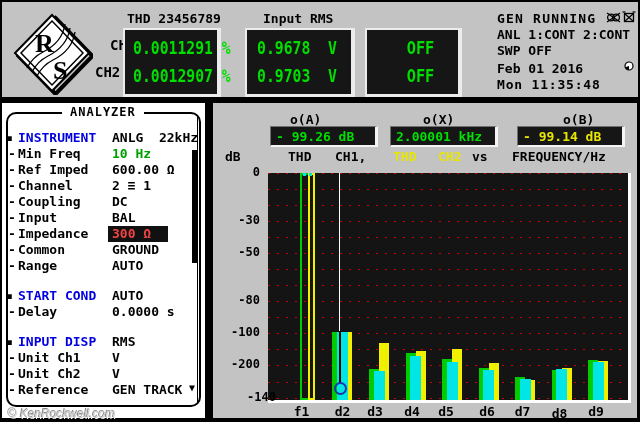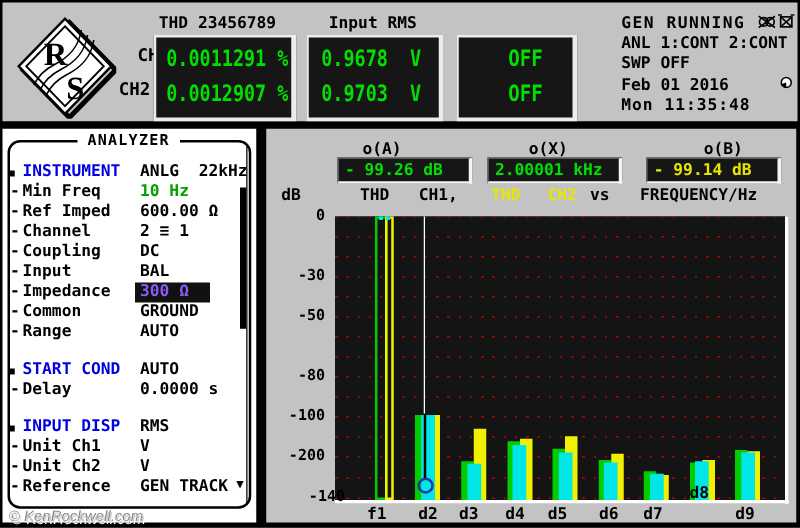--- a/index.html
+++ b/index.html
@@ -35,21 +35,21 @@
   .panel-border{left:6px;top:112px;width:195px;height:295px;border:2px solid #000;border-radius:10px;box-sizing:border-box;}
   .menu-title{left:62px;top:105px;background:#fff;padding:0 8px;font-size:12px;letter-spacing:1px;}
   .mrow{position:absolute;left:6px;width:192px;height:16px;}
   .mrow span{position:absolute;font-size:13px;line-height:16px;font-weight:bold;white-space:pre;}
   .mbullet{left:2px;}
   .mbullet.sq{left:1px;font-size:8px !important;top:1px;}
   .mlabel{left:12px;color:#000;}
   .mlabel.blue{color:#0000e0;}
   .mval{left:106px;color:#000;}
   .mval.green{color:#00a000;}
-  .mval.sel{background:#111;color:#8b5cf6;padding:0 4px;margin-left:-4px;min-width:52px;}
+  .mval.sel{background:#111;color:#ef4444;padding:0 4px;margin-left:-4px;min-width:52px;}
 
   .ylab{position:absolute;font-size:12px;line-height:14px;font-weight:bold;color:#000;}
   .xlab{position:absolute;font-size:13px;line-height:15px;font-weight:bold;color:#000;transform:translateX(-50%);}
 
   .watermark{left:8px;top:407px;font-family:"Liberation Sans",sans-serif;font-weight:normal;font-style:italic;
              font-size:12px;color:#c9c9c9;text-shadow:-1px -1px 0 #8a8a8a,1px 1px 0 #ffffff;z-index:5;}
 </style>
 </head>
 <body>
 
@@ -65,21 +65,21 @@
       <path d="M57,15 C55,29 47,37 35,43 C25,48 21,55 19,59" fill="none" stroke="#000" stroke-width="1.3"></path>
       <path d="M62,19 C60,33 52,41 40,47 C30,52 26,59 24,63" fill="none" stroke="#000" stroke-width="1.3"></path>
       <text x="22" y="39" font-family="Liberation Serif, DejaVu Serif, serif" font-weight="bold" font-size="26" fill="#000">R</text>
       <text x="40" y="66" font-family="Liberation Serif, DejaVu Serif, serif" font-weight="bold" font-size="26" fill="#000">S</text>
     </svg>
 
     <div class="abs mono f14 blk" style="left:108px;top:35px;">CH1</div>
     <div class="abs mono f14 blk" style="left:93px;top:62px;">CH2</div>
 
     <div class="abs mono f13 blk" style="left:125px;top:9px;text-align:center;">THD 23456789</div>
-    <div class="disp-box" style="left:121px;top:26px;width:114px;height:69px;padding-left:8px;">
+    <div class="disp-box" style="left:121px;top:26px;width:98px;height:69px;padding-left:8px;">
       <div class="led">0.0011291 %</div>
       <div class="led">0.0012907 %</div>
     </div>
 
     <div class="abs mono f13 blk" style="left:261px;top:9px;">Input RMS</div>
     <div class="disp-box" style="left:243px;top:26px;width:110px;height:69px;padding-left:10px;">
       <div class="led">0.9678  V</div>
       <div class="led">0.9703  V</div>
     </div>
 
@@ -279,17 +279,17 @@
       <div class="ylab" style="left: 5px; top: 222.4px; width: 42px; text-align: right;">-100</div>
       <div class="ylab" style="left: 5px; top: 254.48px; width: 42px; text-align: right;">-200</div>
       <div class="ylab" style="left: 21px; top: 286.56px; width: 42px; text-align: right;">-140</div>
       <div class="xlab" style="left: 88.5px; top: 301px;">f1</div>
       <div class="xlab" style="left: 129.5px; top: 301px;">d2</div>
       <div class="xlab" style="left: 162px; top: 301px;">d3</div>
       <div class="xlab" style="left: 199px; top: 301px;">d4</div>
       <div class="xlab" style="left: 233px; top: 301px;">d5</div>
       <div class="xlab" style="left: 274px; top: 301px;">d6</div>
       <div class="xlab" style="left: 309.5px; top: 301px;">d7</div>
-      <div class="xlab" style="left: 346.5px; top: 284px;">d8</div>
+      <div class="xlab" style="left: 346.5px; top: 303px;">d8</div>
       <div class="xlab" style="left: 383px; top: 301px;">d9</div>
     </div>
 
 </div>
 
 </body></html>

